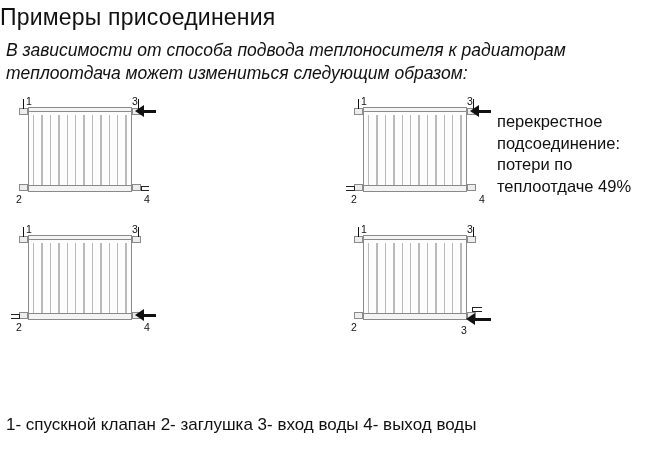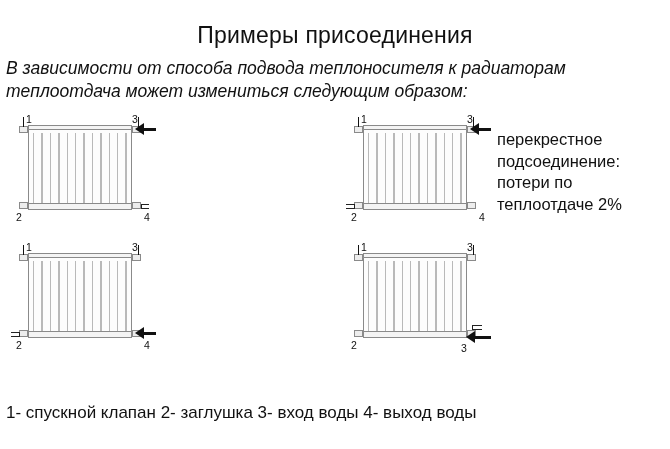--- a/index.html
+++ b/index.html
@@ -14,25 +14,25 @@
     color: #1a1a1a;
     overflow: hidden;
   }
   .page {
     position: relative;
     width: 670px;
     height: 449px;
     box-sizing: border-box;
   }
   .title {
-    text-align: center;
+    text-align: left;
     font-size: 23px;
     font-weight: 400;
     color: #111;
-    padding-top: 22px;
+    padding-top: 4px;
     letter-spacing: 0.2px;
   }
   .intro {
     font-size: 17.5px;
     line-height: 1.32;
     color: #111;
     padding: 8px 6px 0 6px;
     font-style: italic;
   }
   .grid {
@@ -144,21 +144,21 @@
     font-family: "Liberation Sans", sans-serif;
   }
   .leader {
     position: absolute;
     background: #111;
   }
 
   .legend {
     position: absolute;
     left: 6px;
-    bottom: 26px;
+    bottom: 14px;
     font-size: 17px;
     color: #111;
     white-space: nowrap;
   }
 </style>
 </head>
 <body>
 
 <div class="page">
 
@@ -237,21 +237,21 @@
           <div class="arrow-line hollow" style="left:2px; top:91px; width:10px;"></div>
           <div class="arrow-head left" style="left:-6px; top:86px; border-right-color:#ffffff;"></div>
 
           <div class="leader" style="left:15px; top:4px; width:1px; height:10px;"></div>
           <div class="num" style="left:18px; top:0px;">1</div>
           <div class="leader" style="left:130px; top:4px; width:1px; height:10px;"></div>
           <div class="num" style="left:124px; top:0px;">3</div>
           <div class="num" style="left:8px; top:98px;">2</div>
           <div class="num" style="left:136px; top:98px;">4</div>
         </div>
-        <div class="caption">перекрестное подсоединение: потери по теплоотдаче 2%</div>
+        <div class="caption">перекрестное подсоединение: потери по теплоотдаче 49%</div>
       </div>
     </div>
 
     <div class="row">
 
       <div class="cell">
         <div class="diagram-wrap">
           <div class="rad-top"></div>
           <div class="rad">
             <div class="fin"></div>

